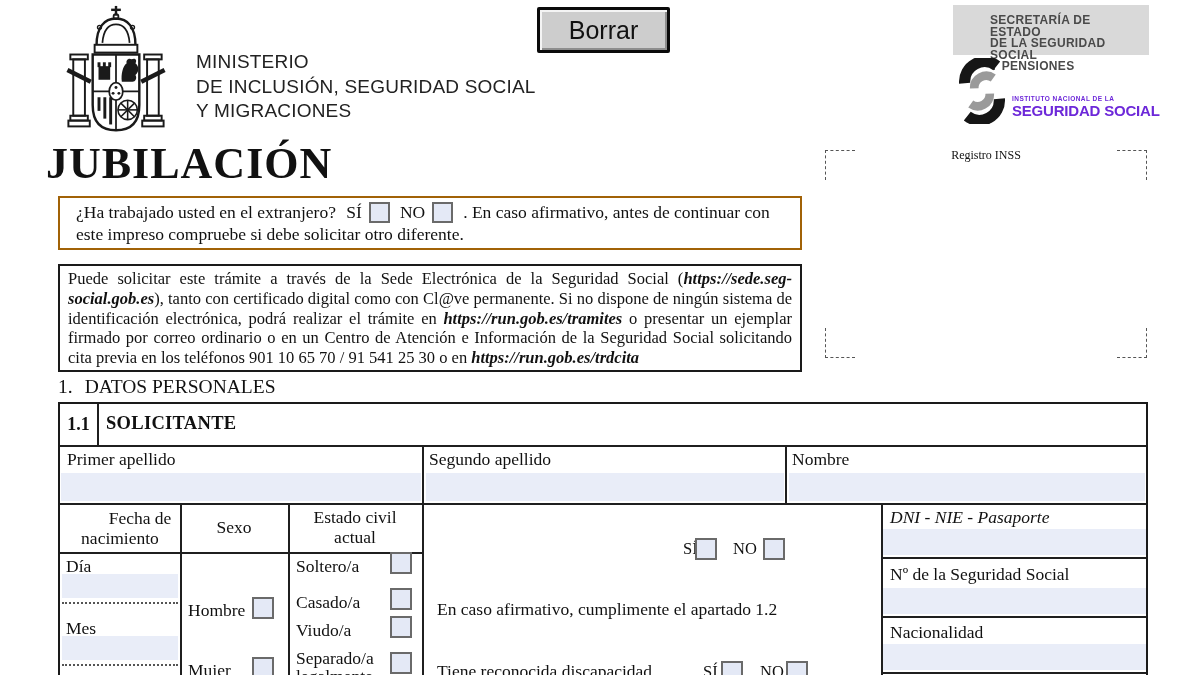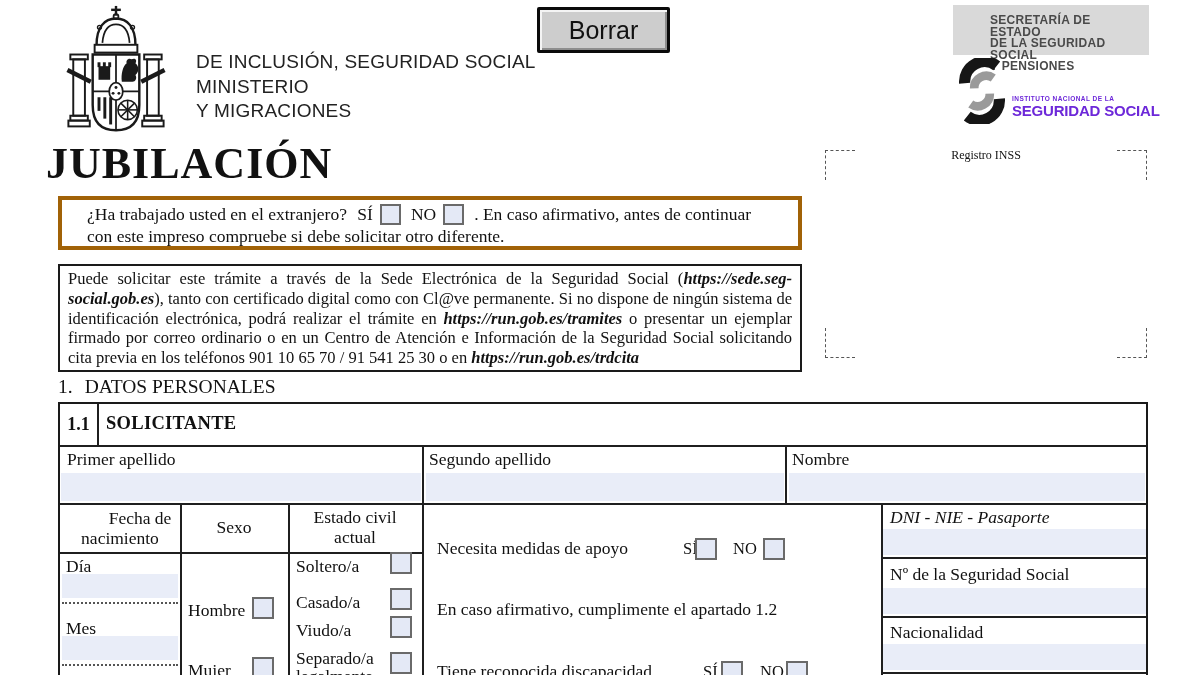--- a/index.html
+++ b/index.html
@@ -27,22 +27,22 @@
   
   .registro { left:825px; top:150px; width:322px; height:208px; }
   .registro .lbl-reg { position:absolute; left:0; right:0; top:-2px; text-align:center; font-size:12px; }
   .corner { position:absolute; width:30px; height:30px; }
   .corner.tl { left:0; top:0; border-top:1.5px dashed #555; border-left:1.5px dashed #555; }
   .corner.tr { right:0; top:0; border-top:1.5px dashed #555; border-right:1.5px dashed #555; }
   .corner.bl { left:0; bottom:0; border-bottom:1.5px dashed #555; border-left:1.5px dashed #555; }
   .corner.br { right:0; bottom:0; border-bottom:1.5px dashed #555; border-right:1.5px dashed #555; }
 
   
-  .notice { left:58px; top:196px; width:744px; height:54px; border:4px solid #a16207;
-            padding:3px 25px; font-size:17.5px; line-height:22px; }
+  .notice { left:58px; top:196px; width:744px; height:54px; border:2px solid #a16207;
+            padding:3px 16px; font-size:17.5px; line-height:22px; }
   .infobox { left:58px; top:264px; width:744px; height:108px; border:2px solid #1a1a1a;
              padding:3px 8px; font-size:16.5px; line-height:19.8px; text-align:justify; }
   .lnk { font-weight:bold; font-style:italic; }
 
   .sec-head { left:58px; top:376px; font-size:19.5px; font-weight:normal; }
   .sec-head .num { margin-right:12px; }
 
   
   .tbl { left:58px; top:402px; width:1090px; height:280px; border:2px solid #1a1a1a; }
   .vline { position:absolute; width:1.5px; background:#1f1f1f; }
@@ -107,22 +107,22 @@
     </g>
     <g fill="#1a1a1a">
       <circle cx="60" cy="86" r="1.5"></circle>
         <circle cx="57" cy="92" r="1.5"></circle>
         <circle cx="63" cy="92" r="1.5"></circle>
     </g>
   </svg>
 </div>
 
 <div class="abs ministry">
+  <div>MINISTERIO</div>
   <div>DE INCLUSIÓN, SEGURIDAD SOCIAL</div>
-  <div>MINISTERIO</div>
   <div>Y MIGRACIONES</div>
 </div>
 
 <button class="abs clear-btn">Borrar</button>
 
 <div class="abs secr-box">
   <div>SECRETARÍA DE ESTADO</div>
   <div>DE LA SEGURIDAD SOCIAL</div>
   <div>Y PENSIONES</div>
 </div>
@@ -205,21 +205,20 @@
   <div class="lbl" style="left:236px; top:152px;">Soltero/a</div>
   <div class="cb" style="left:330px; top:148px;"></div>
   <div class="lbl" style="left:236px; top:188px;">Casado/a</div>
   <div class="cb" style="left:330px; top:184px;"></div>
   <div class="lbl" style="left:236px; top:216px;">Viudo/a</div>
   <div class="cb" style="left:330px; top:212px;"></div>
   <div class="lbl" style="left:236px; top:244px;">Separado/a</div>
   <div class="lbl" style="left:236px; top:262px;">legalmente</div>
   <div class="cb" style="left:330px; top:248px;"></div>
 
-  <div class="lbl" style="left:377px; top:134px;">Necesita medidas de apoyo</div>
   <div class="yn" style="left:623px; top:135px;">SÍ</div>
   <div class="cb" style="left:635px; top:134px;"></div>
   <div class="yn" style="left:673px; top:135px;">NO</div>
   <div class="cb" style="left:703px; top:134px;"></div>
   <div class="lbl" style="left:377px; top:195px;">En caso afirmativo, cumplimente el apartado 1.2</div>
   <div class="lbl" style="left:377px; top:257px;">Tiene reconocida discapacidad</div>
   <div class="yn" style="left:643px; top:258px;">SÍ</div>
   <div class="cb" style="left:661px; top:257px;"></div>
   <div class="yn" style="left:700px; top:258px;">NO</div>
   <div class="cb" style="left:726px; top:257px;"></div>

